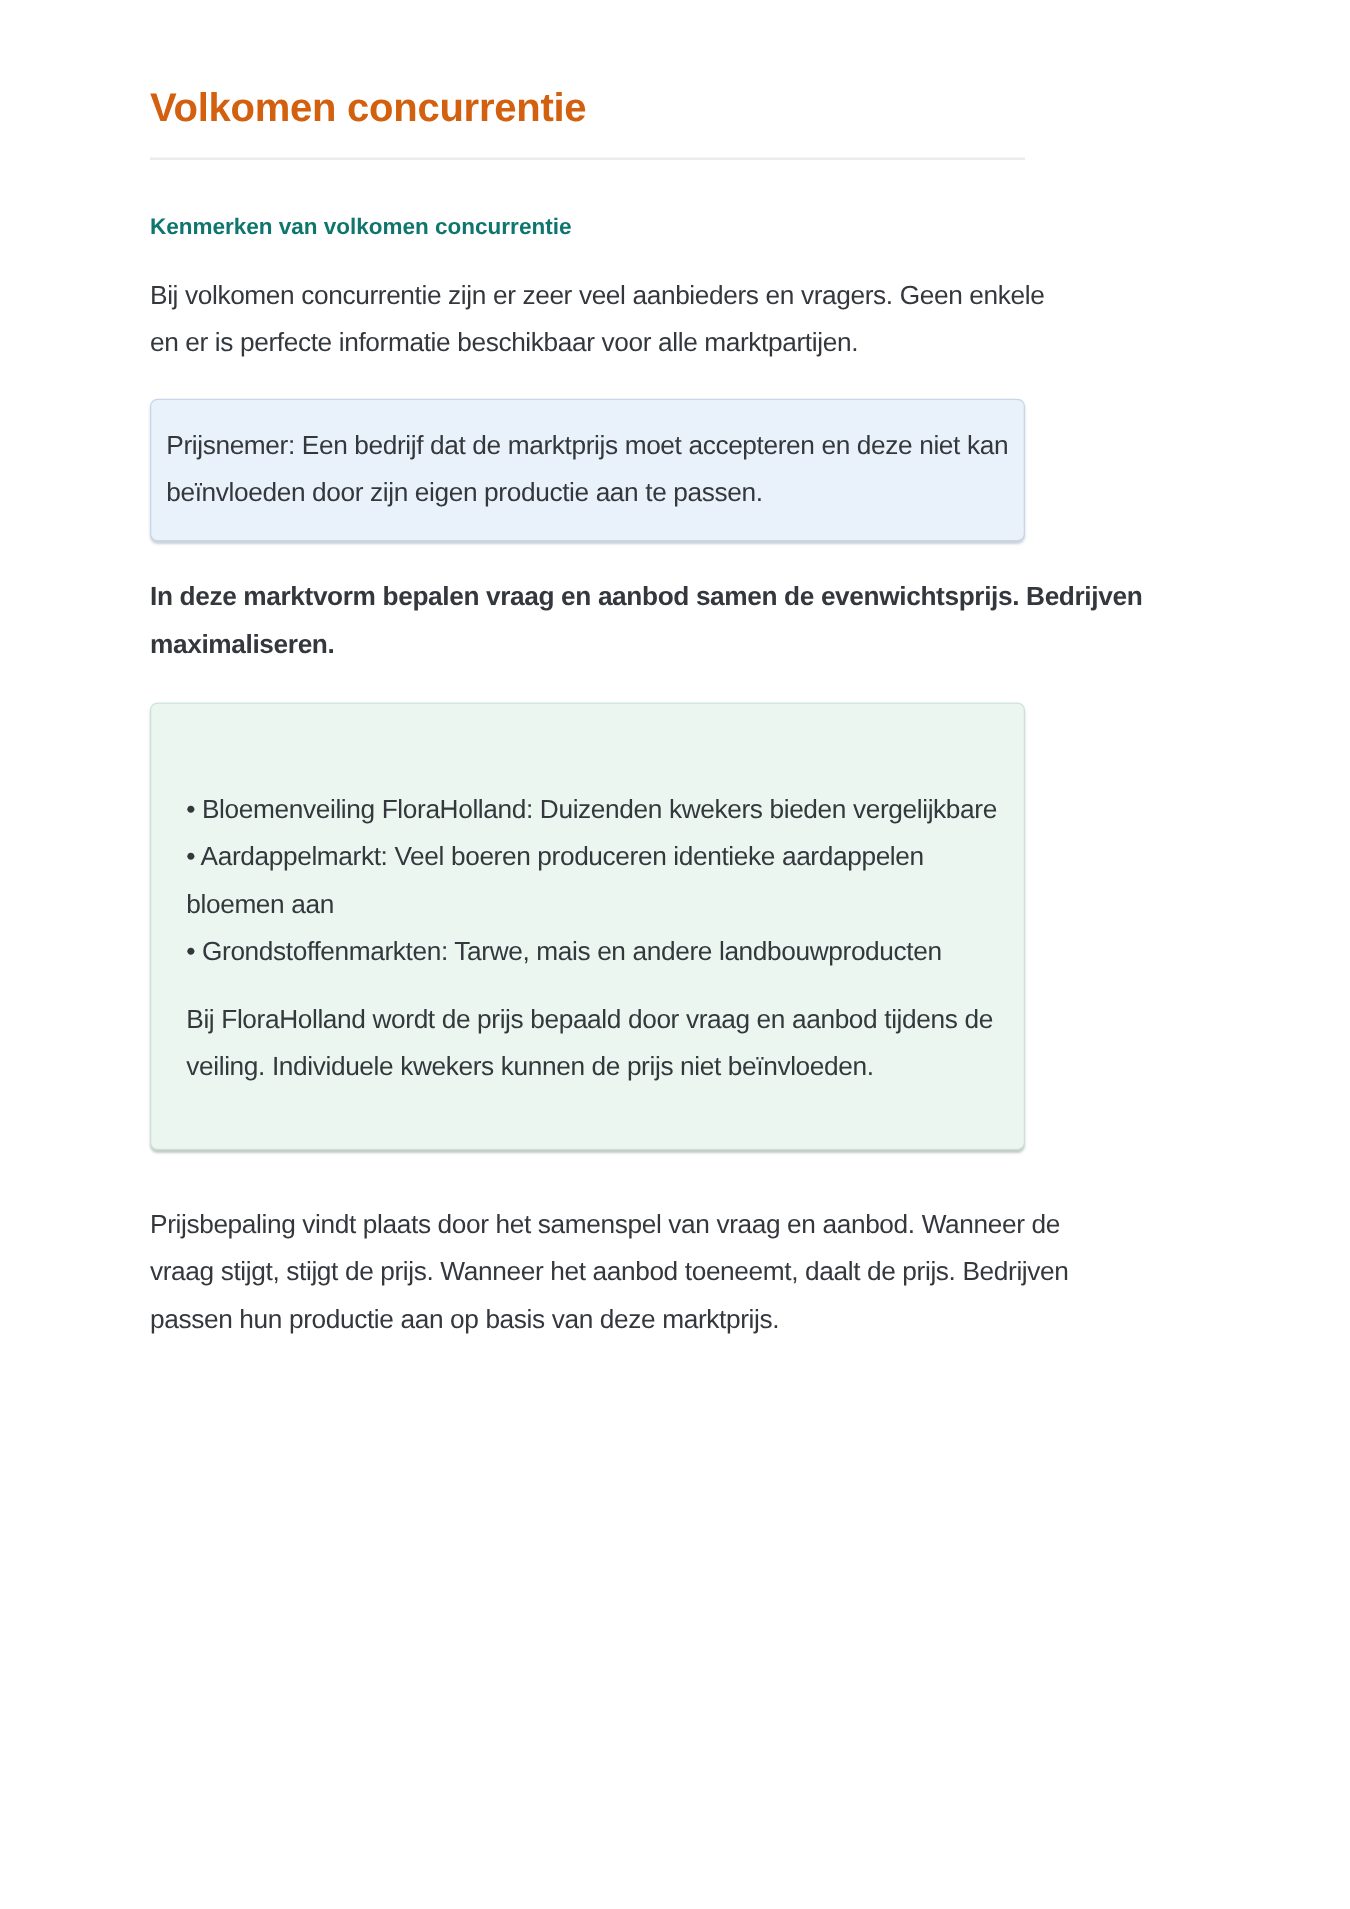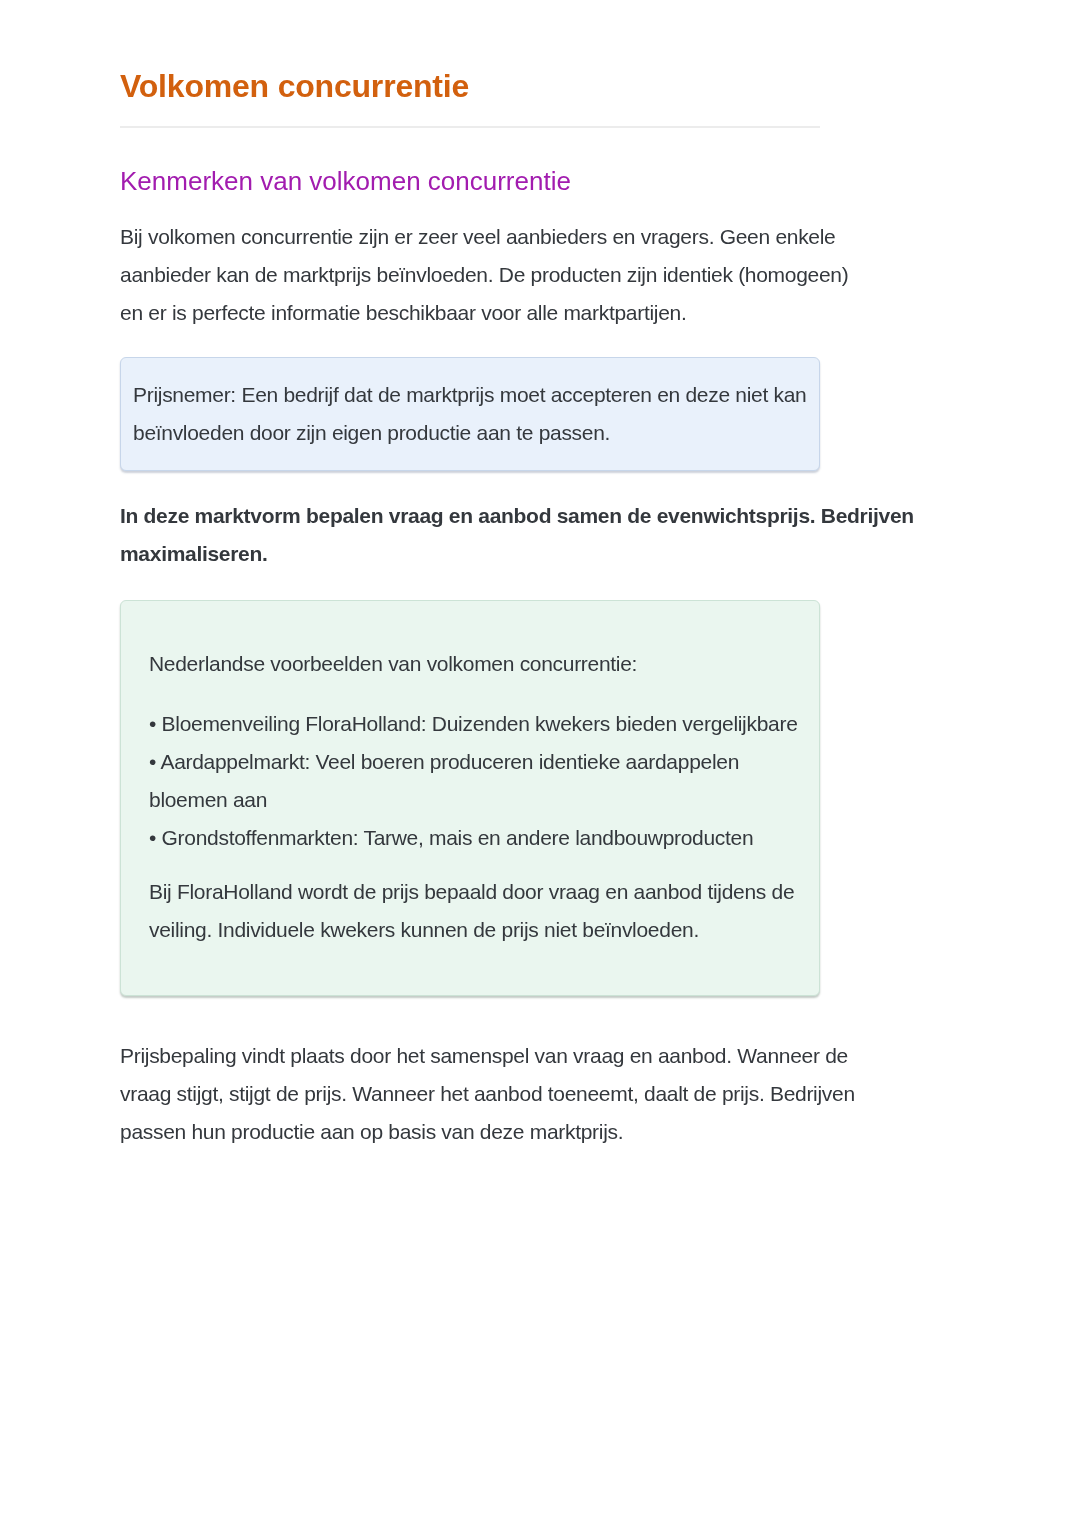--- a/index.html
+++ b/index.html
@@ -27,24 +27,24 @@
     color: #d2600e;
     letter-spacing: -0.2px;
   }
   .divider {
     border: 0;
     border-top: 2px solid #ececec;
     margin: 18px 0 0 0;
   }
   h2.section-heading {
     margin: 38px 0 0 0;
-    font-size: 26px;
+    font-size: 18px;
     line-height: 30px;
-    font-weight: 400;
-    color: #a21caf;
+    font-weight: 700;
+    color: #0f766e;
   }
   .para { margin: 22px 0 0 0; }
   .line {
     font-size: 21px;
     line-height: 38px;
     letter-spacing: -0.3px;
     white-space: nowrap;
   }
   .callout {
     box-sizing: border-box;
@@ -75,36 +75,34 @@
 <main class="page">
 
   <h1 class="title">Volkomen concurrentie</h1>
 
   <hr class="divider">
 
   <h2 class="section-heading">Kenmerken van volkomen concurrentie</h2>
 
   <div class="para">
     <div class="line">Bij volkomen concurrentie zijn er zeer veel aanbieders en vragers. Geen enkele</div>
-    <div class="line">aanbieder kan de marktprijs beïnvloeden. De producten zijn identiek (homogeen)</div>
     <div class="line">en er is perfecte informatie beschikbaar voor alle marktpartijen.</div>
   </div>
 
   <aside class="callout callout-blue">
     <div class="line">Prijsnemer: Een bedrijf dat de marktprijs moet accepteren en deze niet kan</div>
     <div class="line">beïnvloeden door zijn eigen productie aan te passen.</div>
   </aside>
 
   <div class="para m-market">
     <div class="line">In deze marktvorm bepalen vraag en aanbod samen de evenwichtsprijs. Bedrijven</div>
     <div class="line">maximaliseren.</div>
   </div>
 
   <aside class="callout callout-green">
-    <div class="line">Nederlandse voorbeelden van volkomen concurrentie:</div>
     <div class="bullet-list">
       <div class="line">• Bloemenveiling FloraHolland: Duizenden kwekers bieden vergelijkbare</div>
       <div class="line">• Aardappelmarkt: Veel boeren produceren identieke aardappelen</div>
       <div class="line">bloemen aan</div>
       <div class="line">• Grondstoffenmarkten: Tarwe, mais en andere landbouwproducten</div>
     </div>
     <div class="note">
       <div class="line">Bij FloraHolland wordt de prijs bepaald door vraag en aanbod tijdens de</div>
       <div class="line">veiling. Individuele kwekers kunnen de prijs niet beïnvloeden.</div>
     </div>

